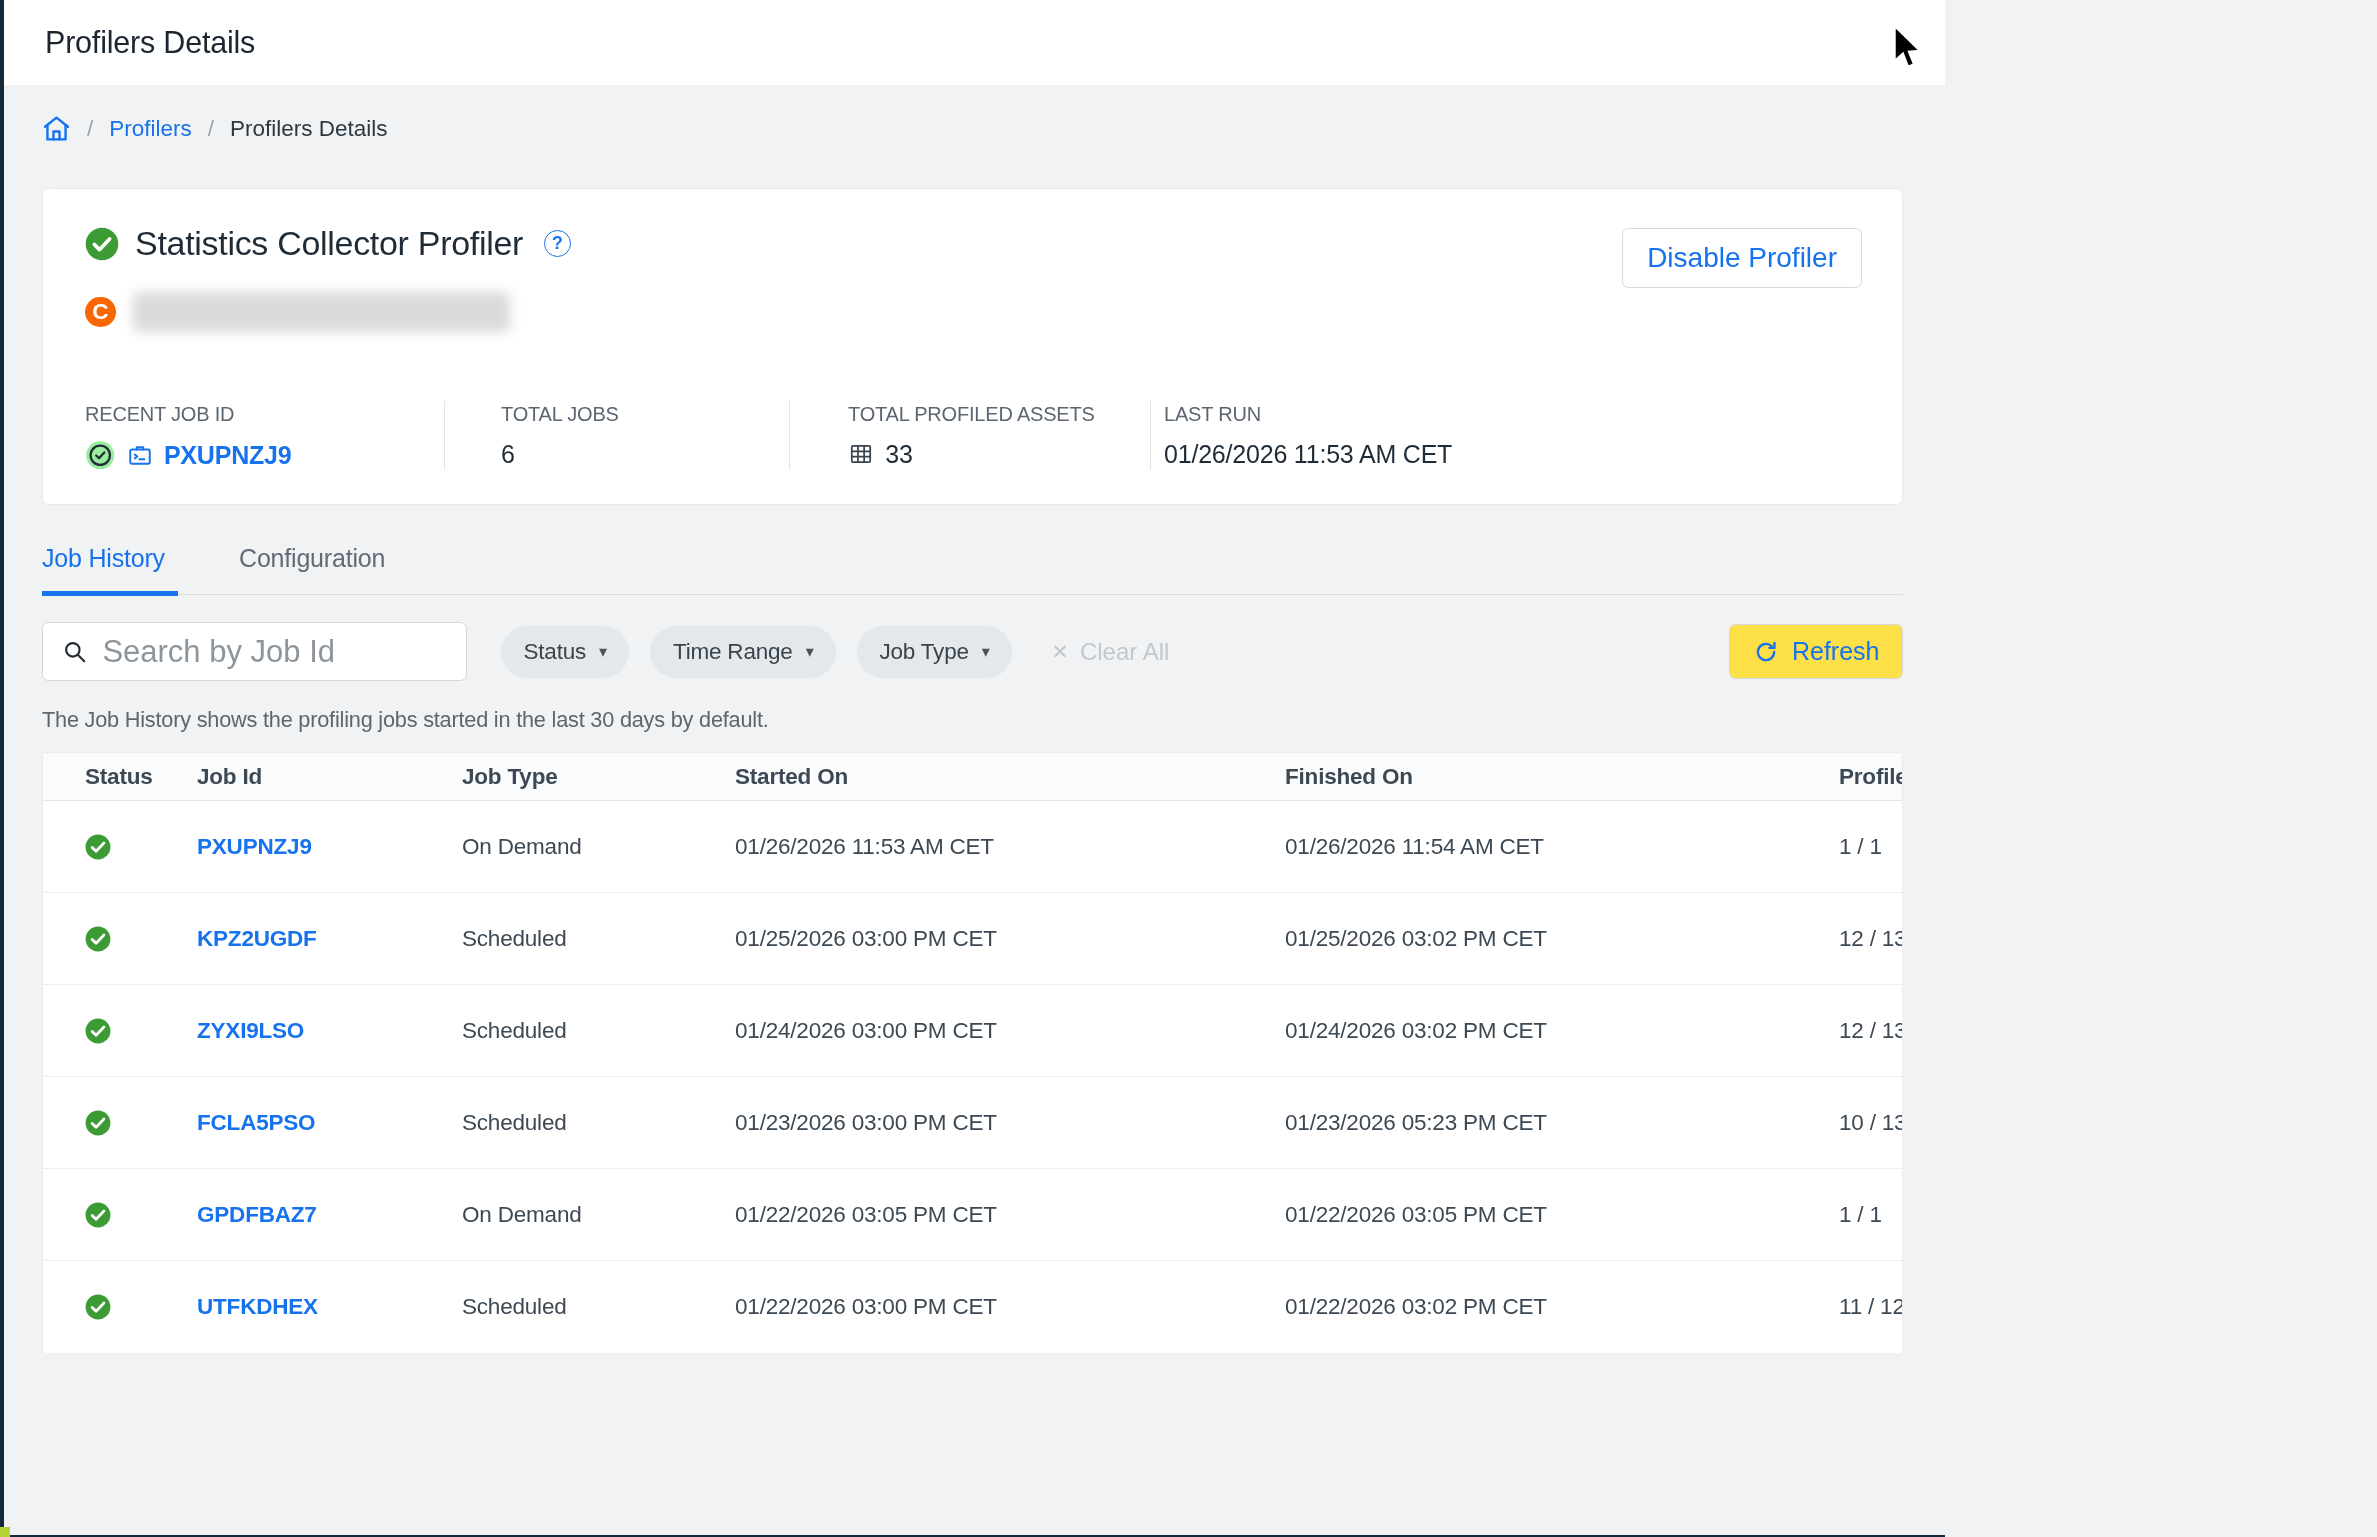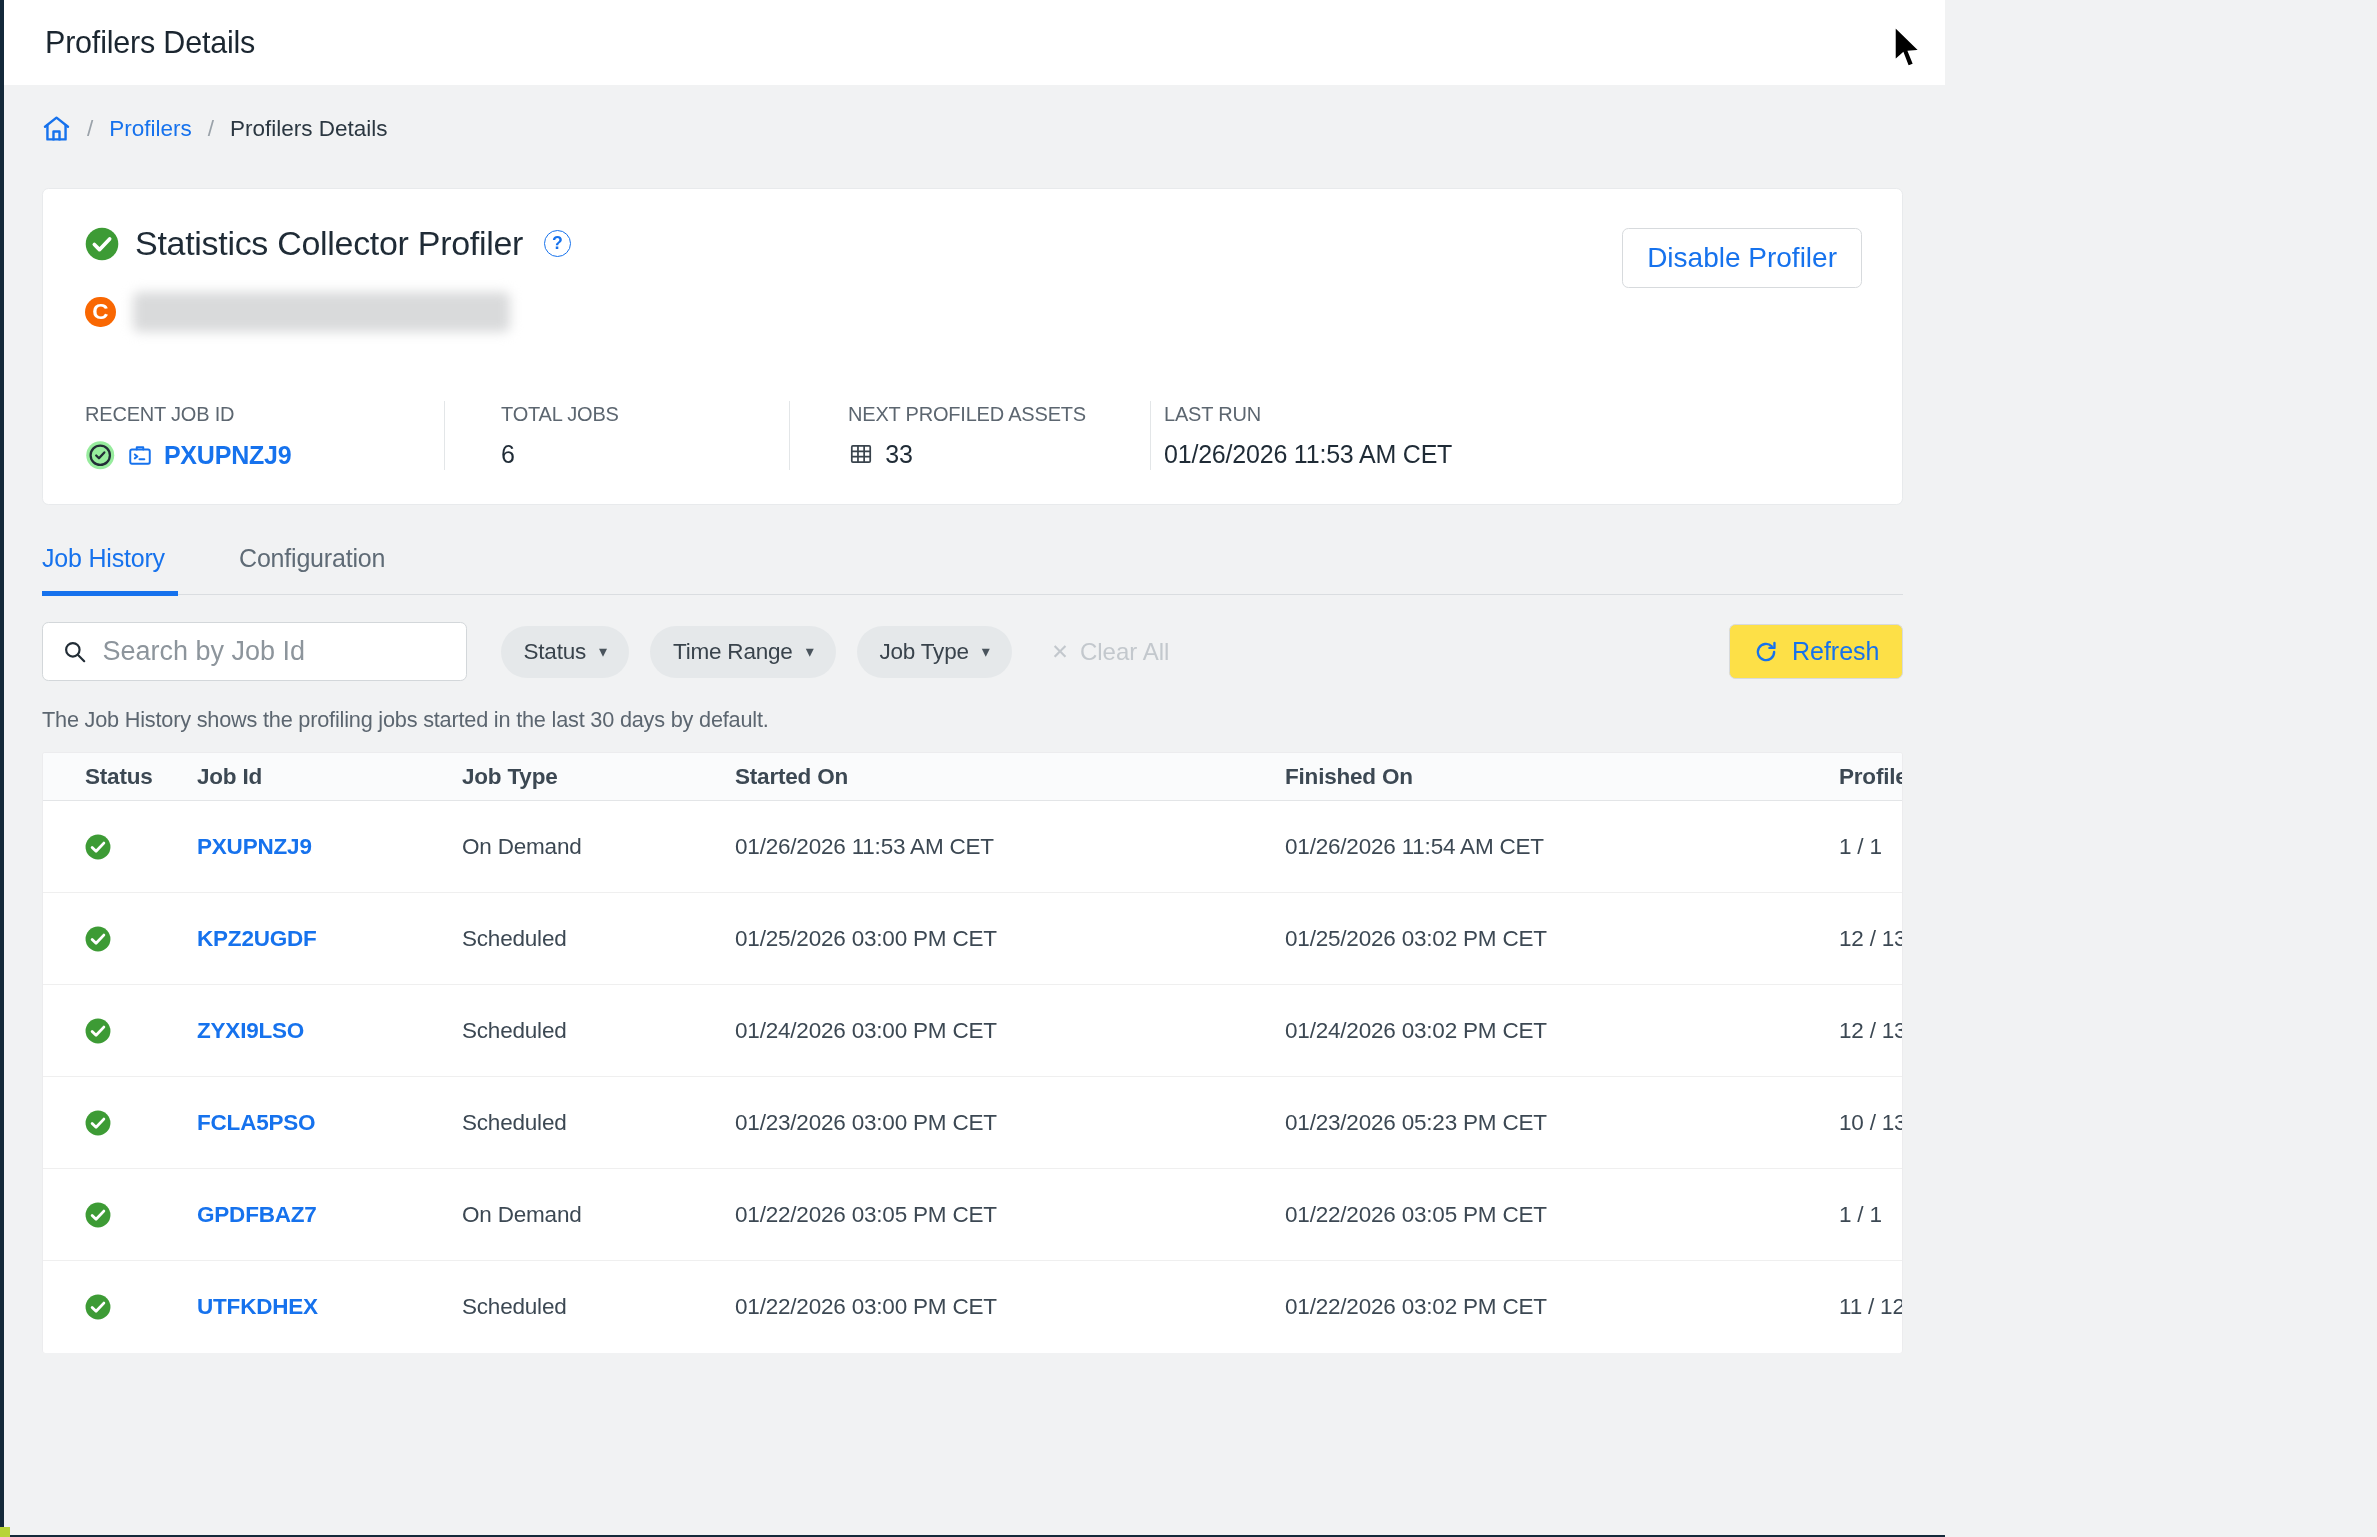--- a/index.html
+++ b/index.html
@@ -101,21 +101,21 @@
 
   
   .filter-bar { display: flex; align-items: center; margin-top: 27px; }
   .search-box {
     width: 425px; height: 59px; background: #fff;
     border: 0.8px solid #d3d7da; border-radius: 6.4px;
     display: flex; align-items: center; gap: 14.4px; padding: 0 19px;
   }
   .search-ico { width: 26px; height: 26px; display: block; flex: none; }
   .search-box input {
-    border: none; outline: none; width: 100%; font-size: 27px;
+    border: none; outline: none; width: 100%; font-size: 31px;
     font-family: inherit; color: #b91c1c; background: transparent;
   }
   .search-box input::placeholder { color: #8d959c; }
   .pills { display: flex; align-items: center; gap: 21px; margin-left: 34px; }
   .pill {
     background: #e5e8ea; border-radius: 35px; padding: 13px 22.5px;
     font-size: 22.5px; color: #39434c; display: flex; align-items: center; gap: 13px;
     cursor: pointer; letter-spacing: -0.2px;
   }
   .pill .caret { font-size: 16px; color: #4a545d; }
@@ -229,21 +229,21 @@
         </div>
 
         <div class="stat stat-1">
           <div class="stat-label">TOTAL JOBS</div>
           <div class="stat-value">
               <span>6</span>
             </div>
         </div>
 
         <div class="stat stat-2">
-          <div class="stat-label">NEXT PROFILED ASSETS</div>
+          <div class="stat-label">TOTAL PROFILED ASSETS</div>
           <div class="stat-value">
             <span>
               <svg class="grid-ico" viewBox="0 0 24 24" fill="none" stroke="#39434c" stroke-width="1.6">
                 <rect x="3.5" y="4.5" width="17" height="15" rx="1"></rect>
                 <path d="M3.5 9.5 H20.5 M3.5 14.5 H20.5 M9.2 4.5 V19.5 M14.9 4.5 V19.5"></path>
               </svg>
             </span>
             <span>33</span>
           </div>
         </div>

